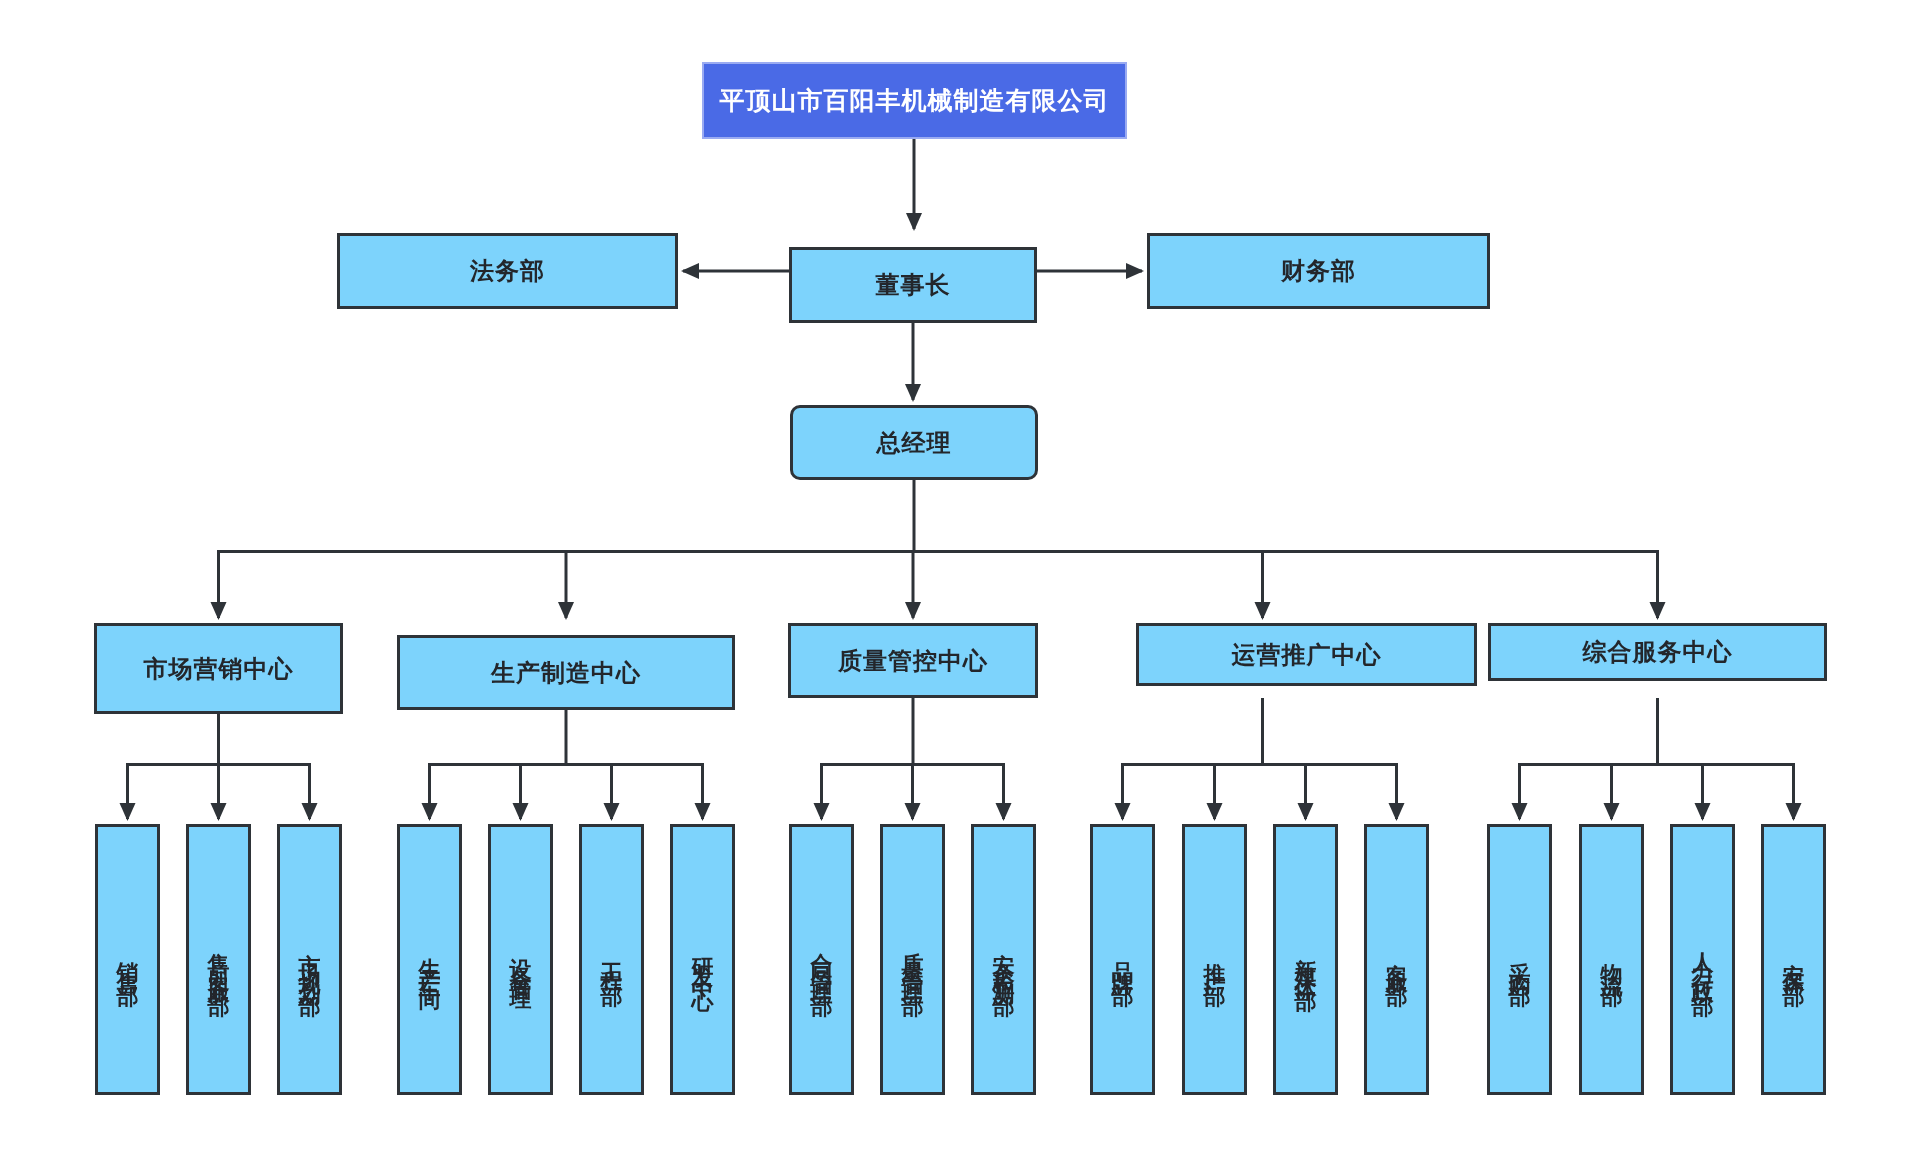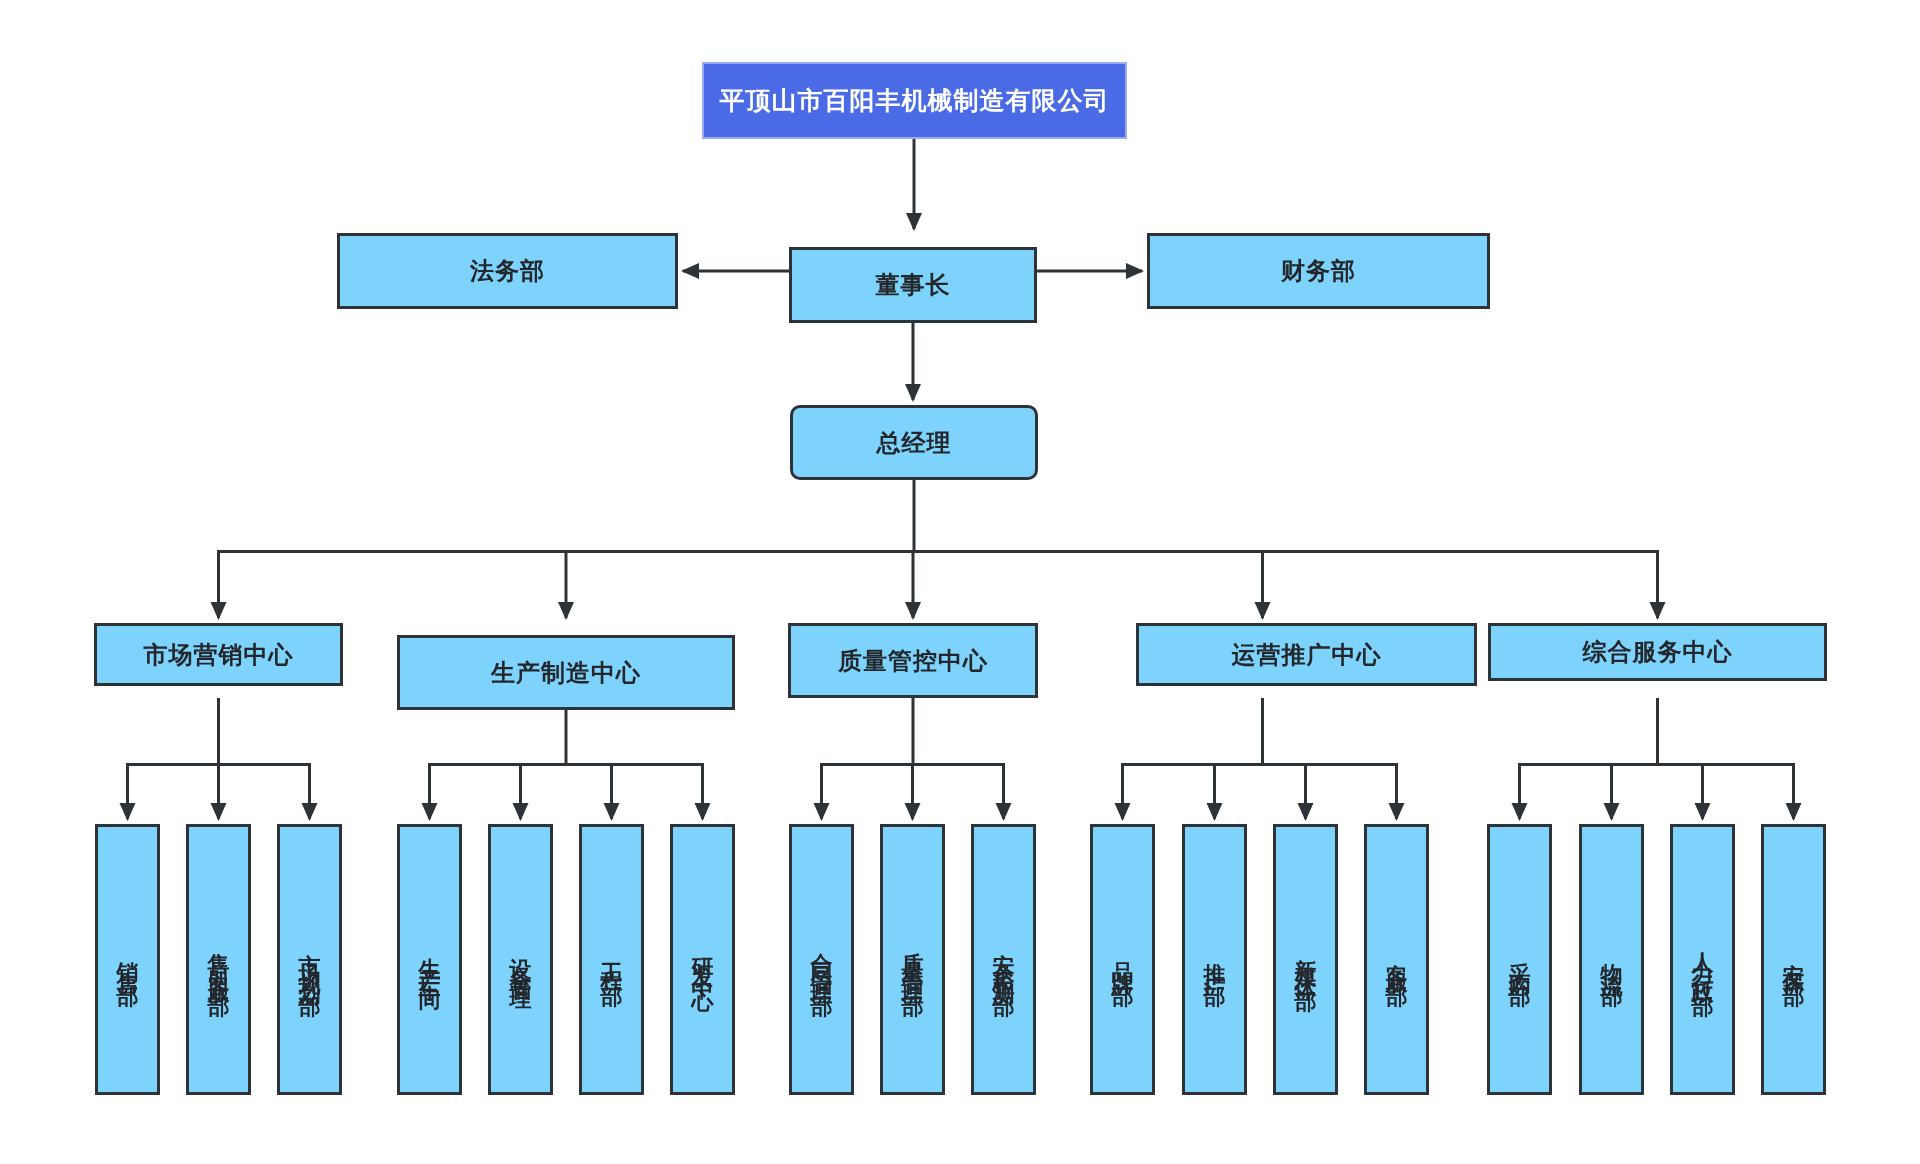--- a/index.html
+++ b/index.html
@@ -128,21 +128,21 @@
     <span>董事长</span>
   </div>
   <div class="node" style="left:1147px; top:233px; width:343px; height:76px;">
     <span>财务部</span>
   </div>
 
   <div class="node" style="left:790px; top:405px; width:248px; height:75px;border-radius:10px;">
     <span>总经理</span>
   </div>
 
-  <div class="node" style="left:94px; top:623px; width:249px; height:63px;">
+  <div class="node" style="left:94px; top:623px; width:249px; height:91px;">
     <span>市场营销中心</span>
   </div>
   <div class="node" style="left:397px; top:623px; width:338px; height:75px;margin-top:12px;">
     <span>生产制造中心</span>
   </div>
   <div class="node" style="left:788px; top:623px; width:250px; height:75px;">
     <span>质量管控中心</span>
   </div>
   <div class="node" style="left:1136px; top:623px; width:341px; height:63px;">
     <span>运营推广中心</span>

